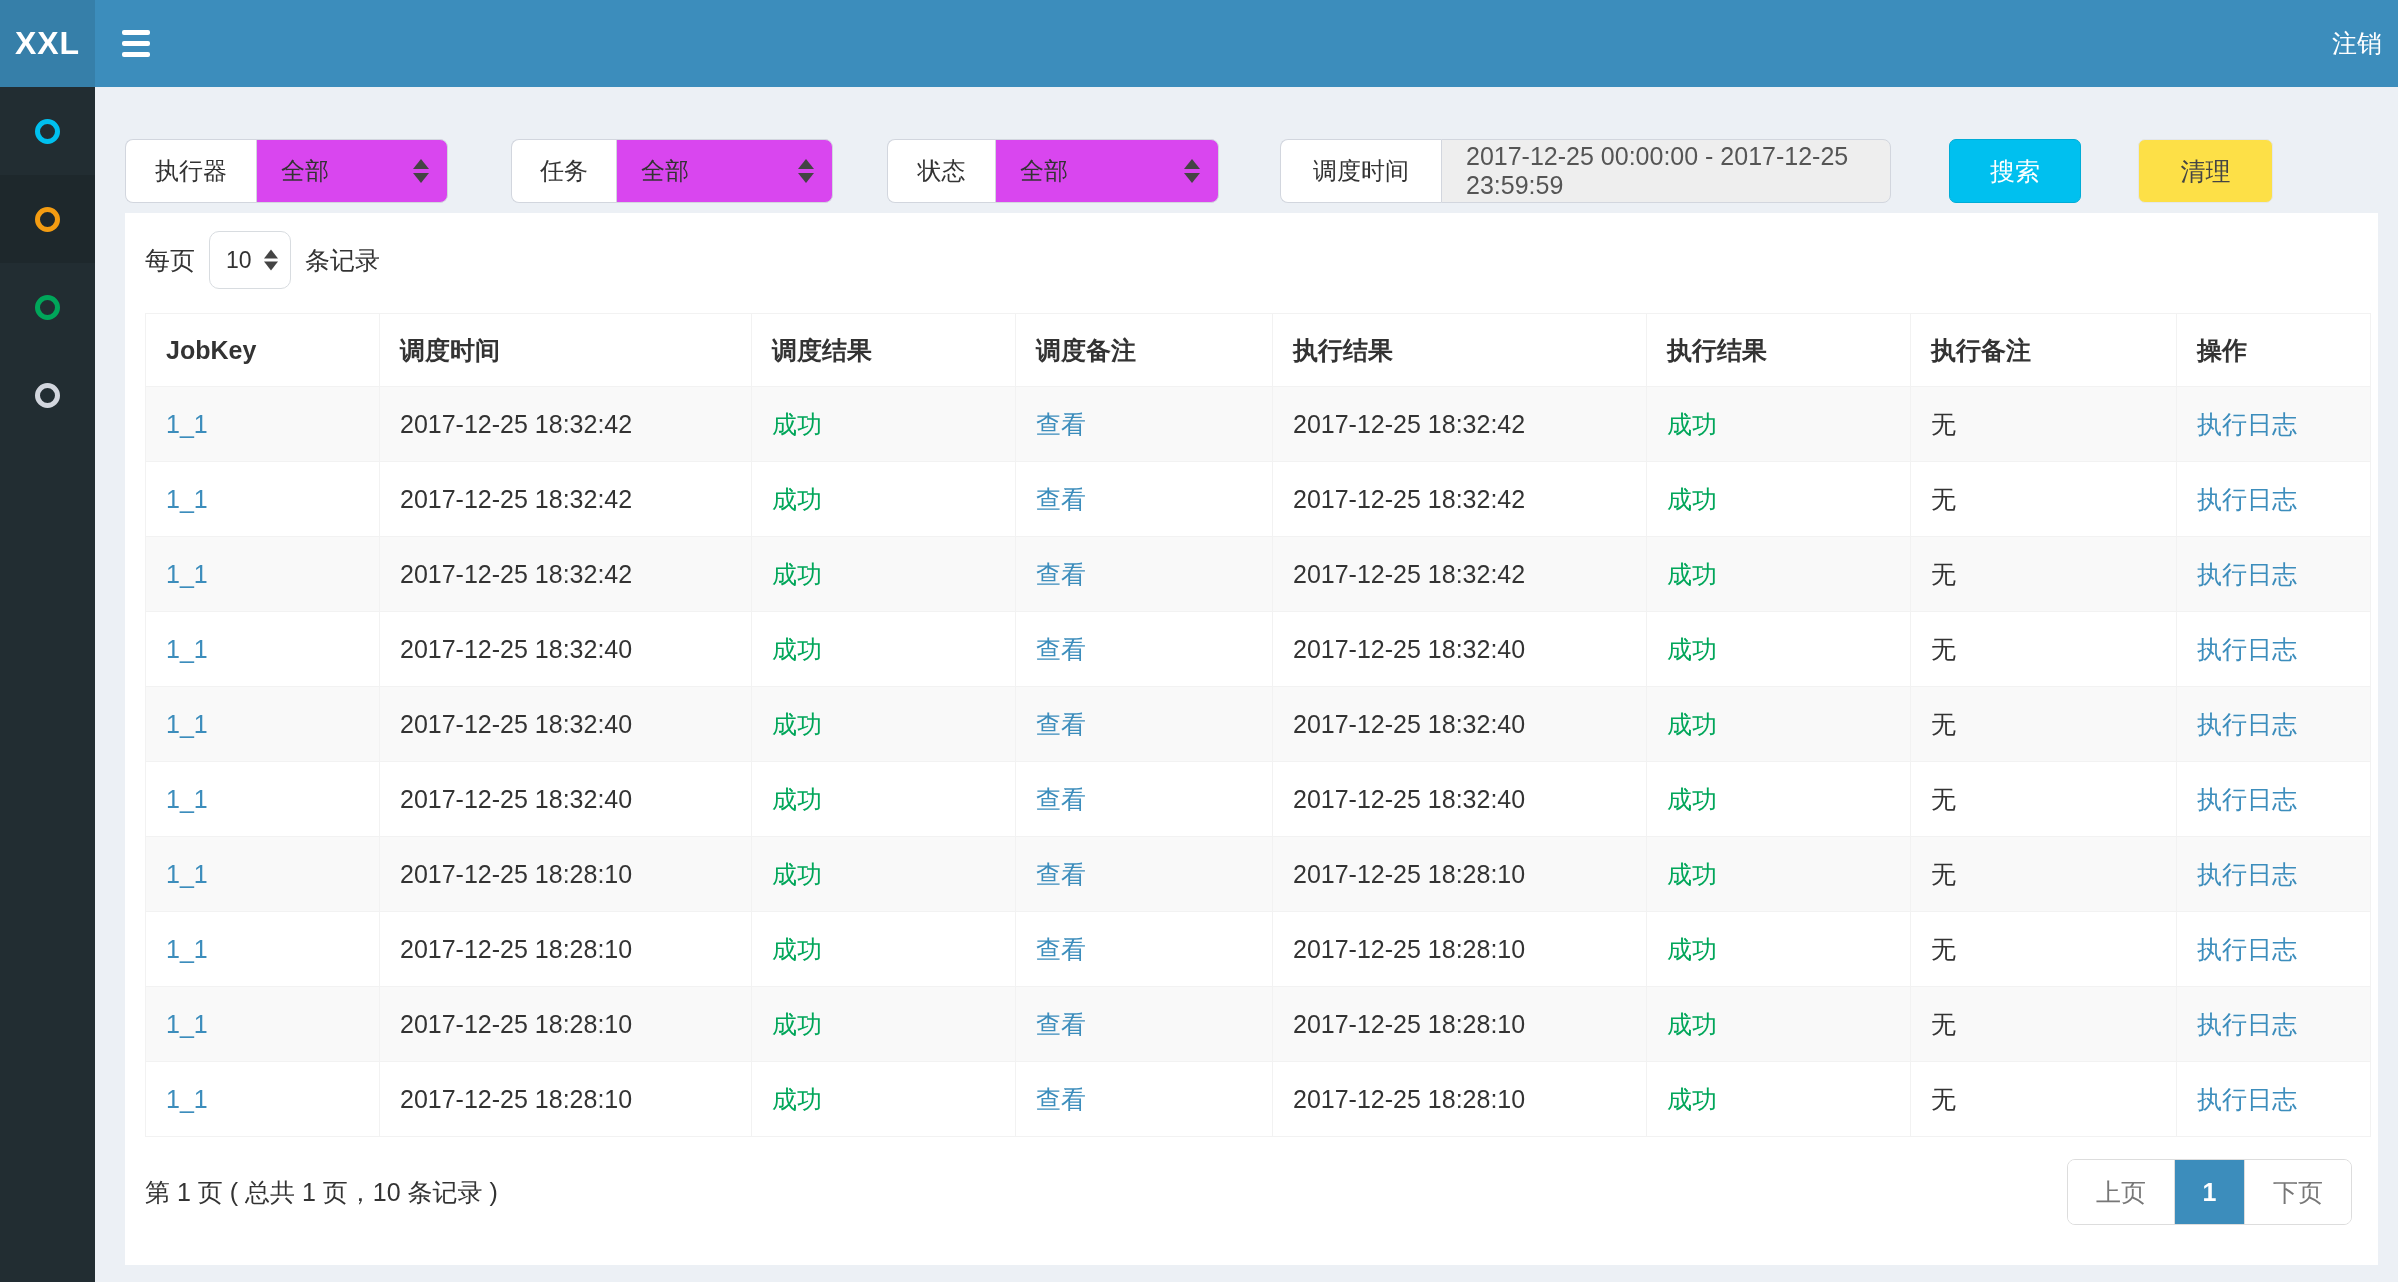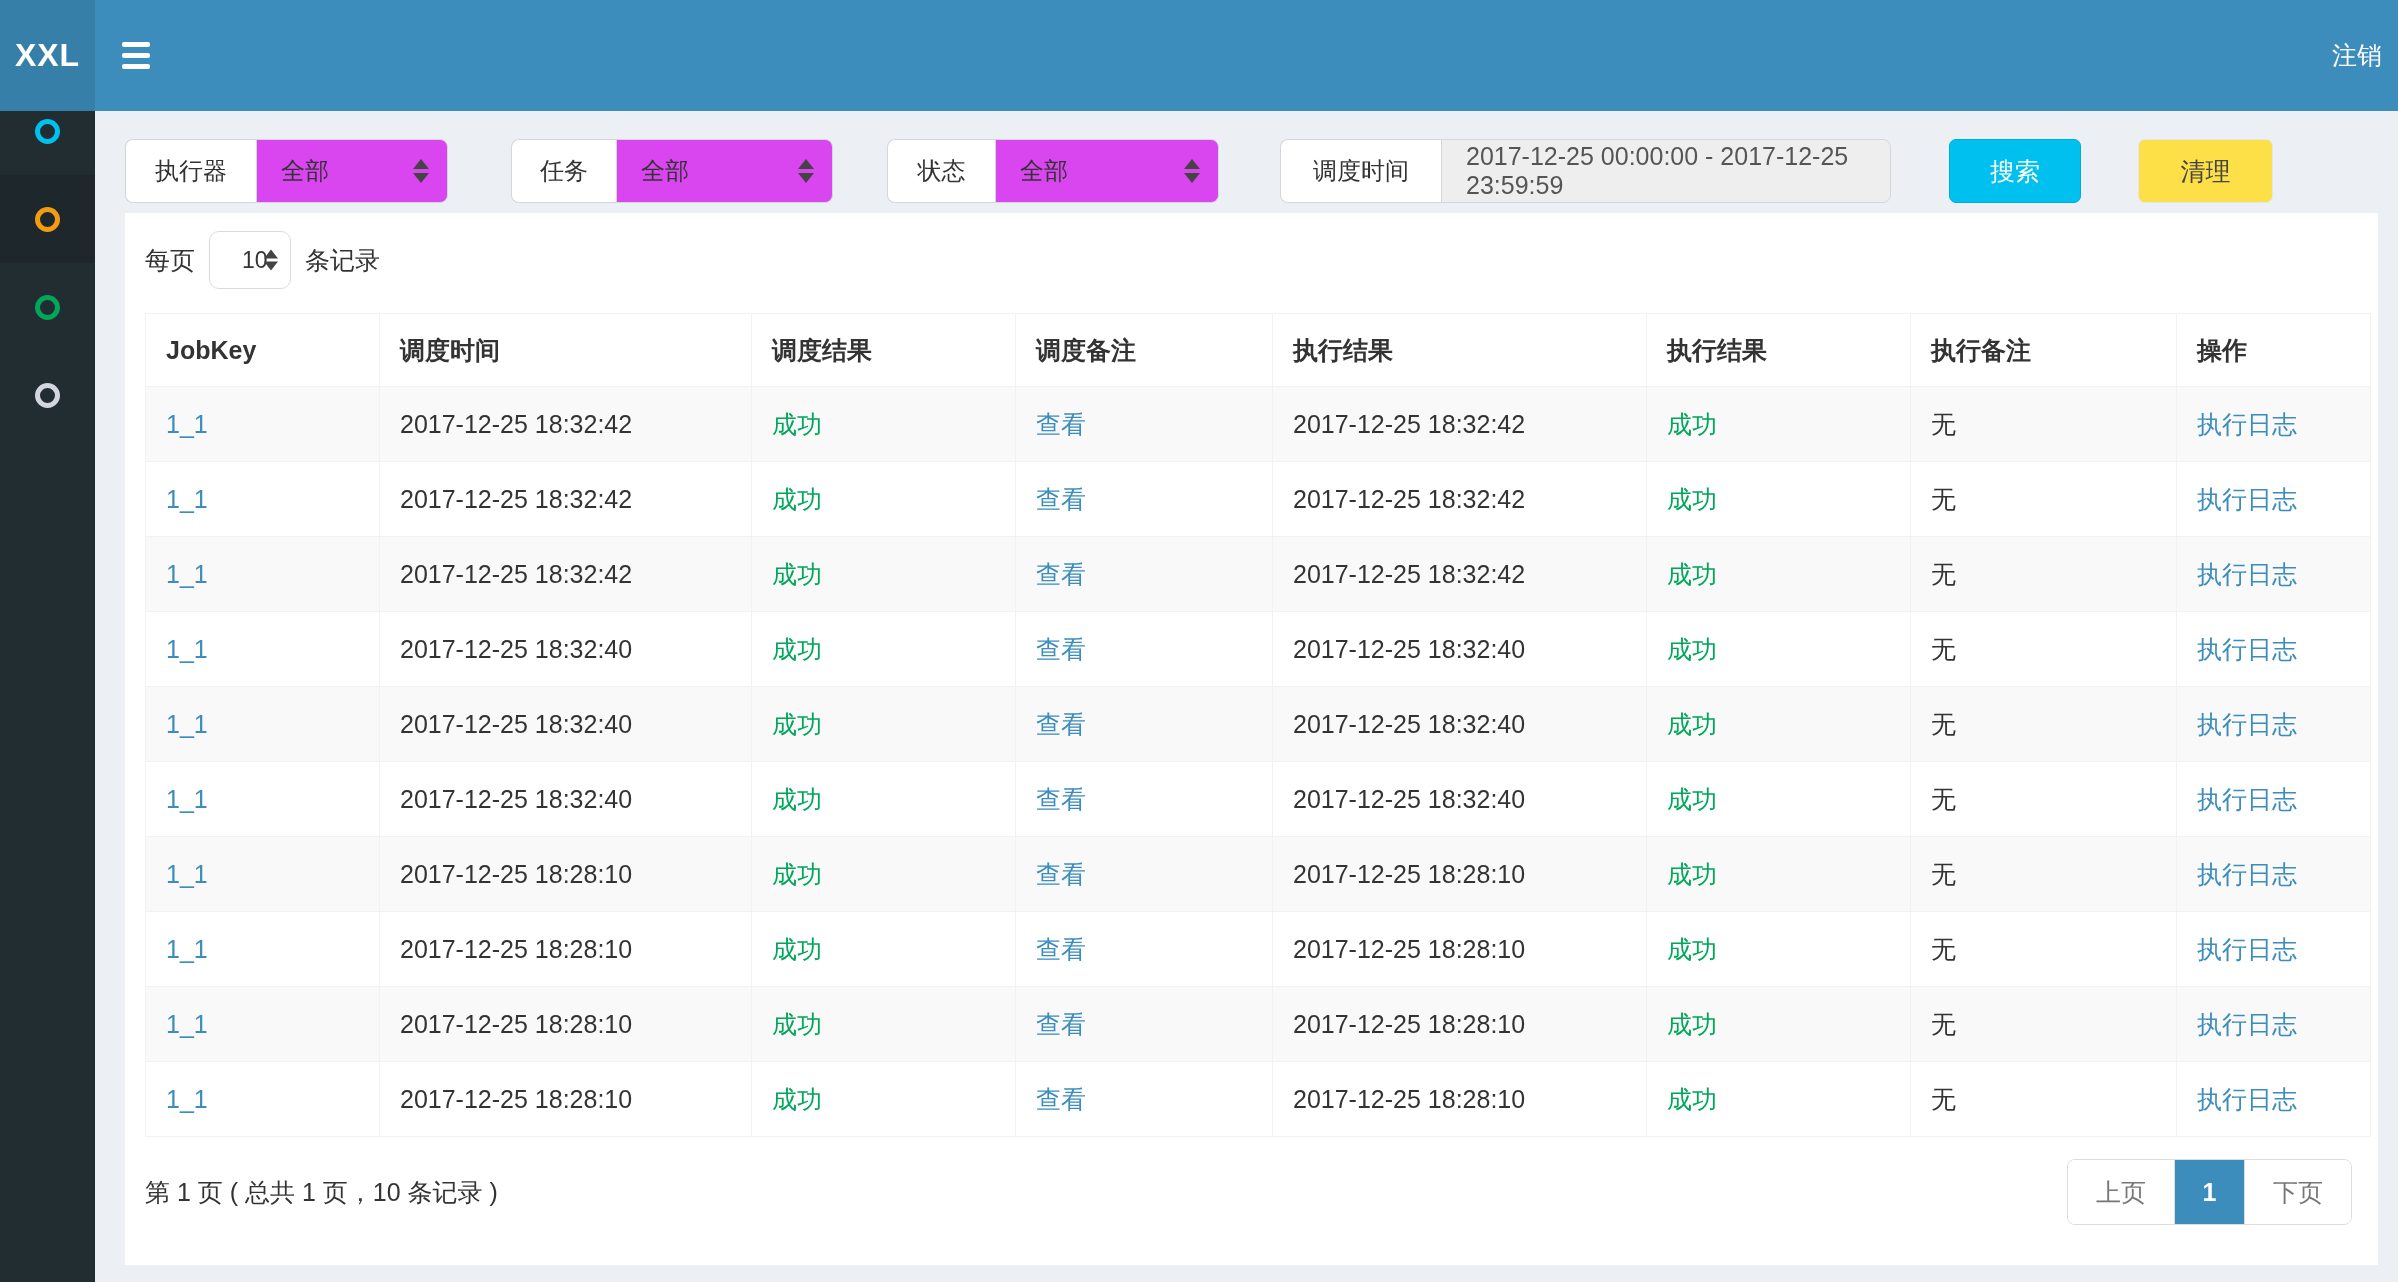--- a/index.html
+++ b/index.html
@@ -1,20 +1,20 @@
 <!DOCTYPE html>
 <html><head>
 <meta charset="utf-8">
 <style>
   html,body { margin:0; padding:0; }
   body { font-family:"Liberation Sans","DejaVu Sans",sans-serif; }
   #screen { position:relative; width:2398px; height:1282px; background:#ecf0f5; overflow:hidden; }
 
   
-  .navbar { position:absolute; top:0; left:0; width:2398px; height:111px; background:#3c8dbc; display:flex; align-items:stretch; z-index:5; }
+  .navbar { position:absolute; top:0; left:0; width:2398px; height:87px; background:#3c8dbc; display:flex; align-items:stretch; z-index:5; }
   .logo { width:95px; background:#367fa9; color:#fff; font-size:32px; font-weight:700; display:flex; align-items:center; justify-content:center; letter-spacing:1px; }
   .hamburger { width:58px; margin-left:12px; display:flex; flex-direction:column; justify-content:center; align-items:center; gap:6px; cursor:pointer; }
   .hamburger span { display:block; width:28px; height:5px; background:#fff; border-radius:2px; }
   .nav-right { margin-left:auto; display:flex; align-items:center; padding-right:16px;text-align:right; }
   .logout { color:#fff; font-size:25px; text-decoration:none; cursor:pointer; }
 
   
   .sidebar { position:absolute; top:87px; left:0; bottom:0; width:95px; background:#222d32; }
   .side-item { height:88px; display:flex; align-items:center; justify-content:center; cursor:pointer; }
   .side-item.active { background:#1e282c; }
@@ -36,21 +36,21 @@
   .spin i.up { border-bottom:10px solid #444; }
   .spin i.down { border-top:10px solid #444; }
   .time-input { background:#eeeeee; border:1px solid #d2d6de; border-radius:0 8px 8px 0; width:450px; box-sizing:border-box; display:flex; align-items:center; padding-left:24px; font-size:25px; color:#555; cursor:pointer; }
   .btn { height:64px; border-radius:7px; font-size:25px; display:flex; align-items:center; justify-content:center; cursor:pointer; box-sizing:border-box; }
   .btn-search { width:132px; margin-left:58px; background:#00c0ef; border:1px solid #00acd6; color:#fff; }
   .btn-clear { width:135px; margin-left:57px; background:#fde047; border:1px solid #e4e7ea; color:#444; }
 
   
   .panel { margin:10px 20px 0 30px; background:#fff; padding:0 20px 40px 20px; min-height:960px; box-sizing:border-box; }
   .length-row { padding-top:18px; display:flex; align-items:center; gap:14px; font-size:25px; color:#333; }
-  .length-select { width:82px; height:58px; background:#fff; border:1px solid #d8dcе0; border:1px solid #d8dce0; border-radius:10px; box-sizing:border-box; display:flex; align-items:center; padding-left:32px; font-size:23px; color:#333; position:relative; cursor:pointer; }
+  .length-select { width:82px; height:58px; background:#fff; border:1px solid #d8dcе0; border:1px solid #d8dce0; border-radius:10px; box-sizing:border-box; display:flex; align-items:center; padding-left:16px; font-size:23px; color:#333; position:relative; cursor:pointer; }
   .length-select .spin { position:absolute; right:12px; top:50%; transform:translateY(-50%); display:flex; flex-direction:column; gap:3px; }
   .length-select .spin i { border-left-width:7px; border-right-width:7px; }
   .length-select .spin i.up { border-bottom-width:9px; }
   .length-select .spin i.down { border-top-width:9px; }
 
   
   table.log-table { width:100%; border-collapse:collapse; table-layout:fixed; margin-top:24px; font-size:25px; color:#333; }
   .log-table th { text-align:left; font-weight:700; padding:0 0 0 20px; height:72px; border:1px solid #f2f2f2; background:#fff; }
   .log-table td { padding:0 0 0 20px; height:74px; border:1px solid #f2f2f2; }
   .log-table tbody tr:nth-child(odd) { background:#f9f9f9; }

